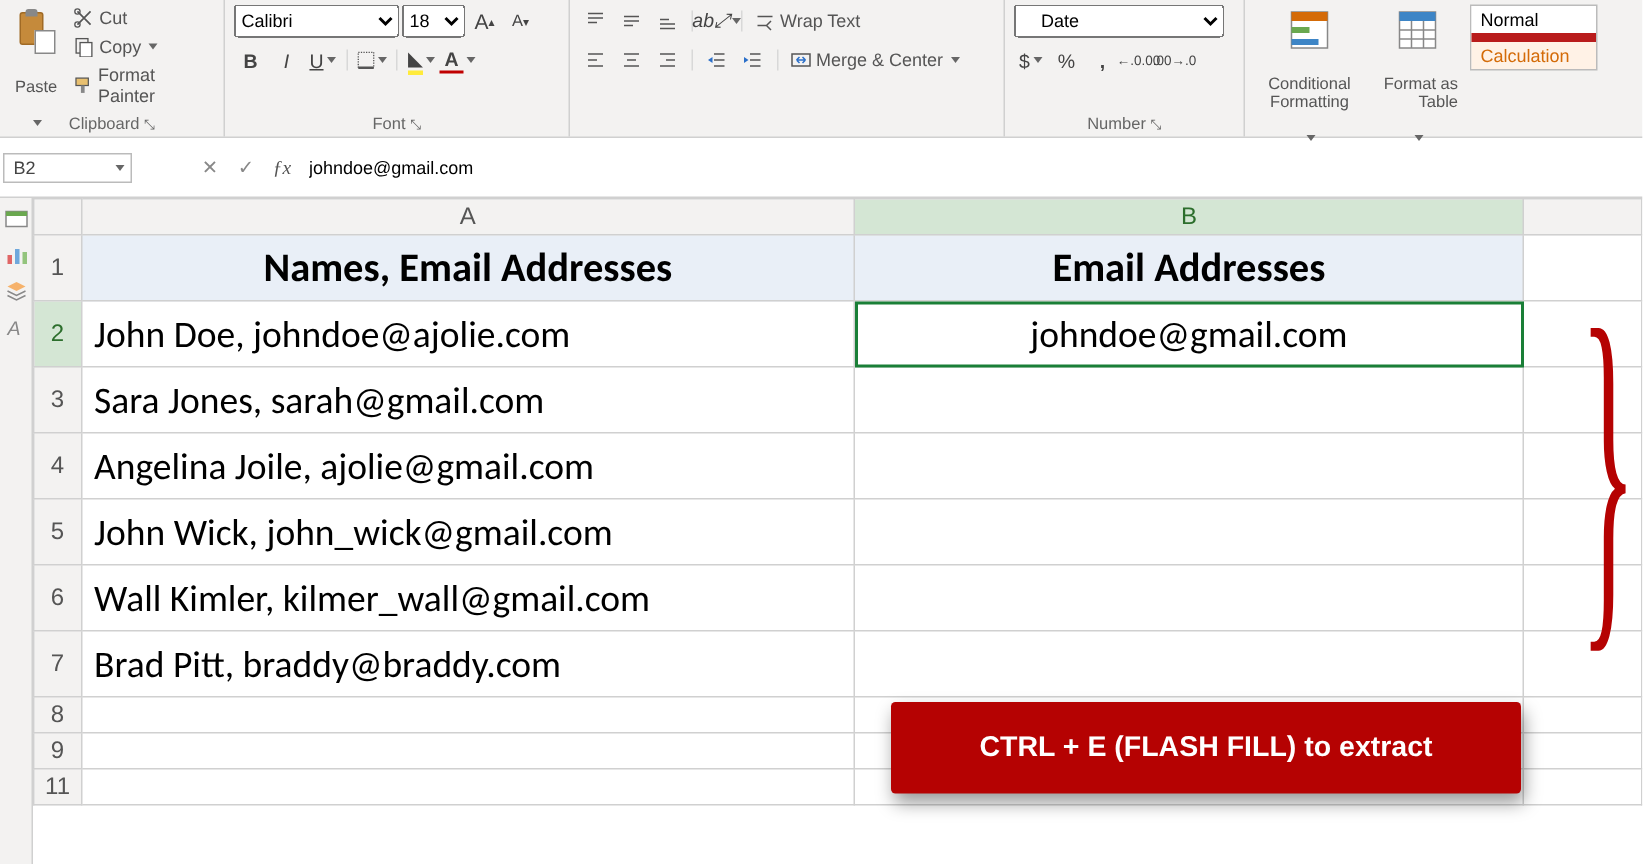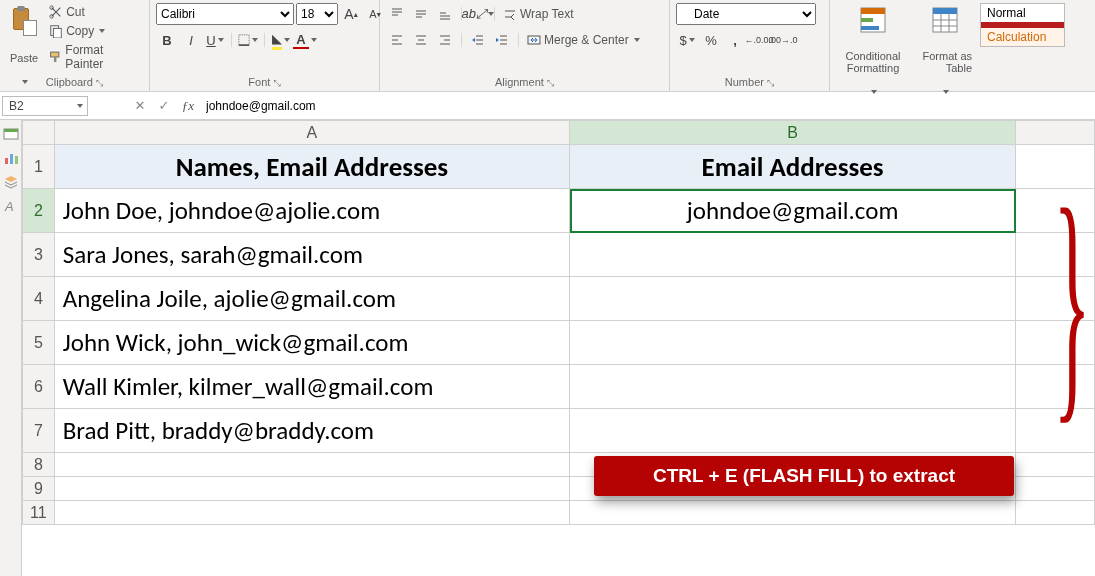--- a/index.html
+++ b/index.html
@@ -19,39 +19,39 @@
   .icon-sm { width: 14px; height: 14px; display: inline-block; }
   .caret { width: 0; height: 0; border-left: 3px solid transparent; border-right: 3px solid transparent; border-top: 4px solid #666; display: inline-block; margin-left: 2px; }
 
   
   .paste-icon { width: 26px; height: 30px; position: relative; }
   .paste-board { position:absolute; left:2px; top:2px; width:16px; height:22px; background:#c58a3b; border:1px solid #a06a25; border-radius:2px;}
   .paste-clip  { position:absolute; left:6px; top:0; width:8px; height:5px; background:#888; border-radius:2px 2px 0 0;}
   .paste-sheet { position:absolute; right:0; bottom:0; width:14px; height:16px; background:#fff; border:1px solid #888;}
 
   
-  select.font-name { width: 138px; height: 22px; font-size: 12px; }
+  select.font-name { width: 110px; height: 22px; font-size: 12px; }
   select.font-size { width: 42px; height: 22px; font-size: 12px; }
   .btn-square { width: 22px; height: 22px; border: 1px solid transparent; display:flex; align-items:center; justify-content:center; font-size:13px; color:#444; }
   .row { display:flex; gap:2px; align-items:center; }
 
   .underline-red { border-bottom: 2px solid #c00000; padding: 0 3px; font-weight:bold;}
   .fill-bucket { border-bottom: 3px solid #ffeb3b; padding-bottom:1px;}
 
   
   .number-format-select{ width:140px; height:22px; font-size:12px;padding-left:13px;}
 
   
   .styles-box{ width:85px; border:1px solid #bbb; }
   .style-row{ padding:2px 6px; font-size:12px; }
   .style-normal{ background:#fff; color:#000;}
   .style-calc{ background:#fff2e6; color:#d46b08; border-top:6px solid #b91c1c;}
 
   
-  .formula-bar{ display:flex; align-items:center; border-bottom:1px solid #d0d0d0; height:28px; }
+  .formula-bar{ display:flex; align-items:center; border-bottom:1px solid #d0d0d0; height:40px; }
   .name-box{ width:86px; border:1px solid #bbb; height:20px; margin:2px 0 2px 2px; display:flex; align-items:center; padding-left:6px; font-size:12px; background:#fff;}
   .name-box .caret{ margin-left:auto; margin-right:4px;}
   .fb-btn{ width:24px; text-align:center; color:#888; font-size:13px; }
   .fx-label{ font-style:italic; font-family: "Times New Roman", serif; font-size:13px; color:#555; width:24px; text-align:center;}
   .formula-input{ flex:1; border:none; outline:none; font-size:12px; padding-left:6px;}
 
   
   .sheet-area{ display:flex; height: calc(576px - 92px - 24px); }
   .vtoolbar{ width:22px; background:#f3f2f1; border-right:1px solid #d0d0d0; display:flex; flex-direction:column; align-items:center; gap:8px; padding-top:6px;}
   .vtb-item{ width:16px; height:16px; }
@@ -73,21 +73,21 @@
   td.small{ height:22px; font-size:13px;}
   td.header-cell{ background:#e9eff7; font-weight:bold; text-align:center; font-size:27px;}
   td.center{ text-align:center;}
 
   td.selected{ outline:2px solid #1a7f37; outline-offset:-2px;}
 
   
   .brace{ position:absolute; right:4px; top:50px; font-size:260px; line-height:260px; color:#b50202; transform:scaleX(0.3); transform-origin:right center; font-family:"Times New Roman",serif;}
   
   
-  .callout{ position:absolute; left:572px; top:336px; width:420px; height:40px; background:#b50202; color:#fff; font-weight:bold; font-size:19px; display:flex; align-items:center; justify-content:center; border-radius:3px; box-shadow:2px 6px 12px rgba(0,0,0,.4);}
+  .callout{ position:absolute; left:572px; top:336px; width:420px; height:61px; background:#b50202; color:#fff; font-weight:bold; font-size:19px; display:flex; align-items:center; justify-content:center; border-radius:3px; box-shadow:2px 6px 12px rgba(0,0,0,.4);}
 </style>
 </head>
 <body>
 
 <div class="ribbon">
 
   <div class="ribbon-group" style="width:150px;">
     <div class="ribbon-group-body">
       <div class="big-btn">
         <div class="paste-icon">
@@ -250,21 +250,20 @@
         <div class="rbtn" style="width:130px;">
           <svg class="icon-sm" viewBox="0 0 14 14">
               <rect x="1" y="3" width="12" height="8" fill="none" stroke="#555"></rect>
               <path d="M4 7h6M4 7l2-2M4 7l2 2M10 7l-2-2M10 7l-2 2" stroke="#2a6fc9" fill="none"></path>
             </svg>
           <span>Merge &amp; Center</span>
             <span class="caret"></span>
         </div>
       </div>
     </div>
-    <div class="ribbon-group-label"><span>Alignment</span> <span style="font-size:9px;">⤡</span></div>
   </div>
 
   <div class="ribbon-group" style="width:160px;">
     <div class="ribbon-group-body vcol" style="gap:4px;">
       <div class="row">
           <select class="number-format-select"><option>Date</option></select>
         </div>
       <div class="row">
         <div class="btn-square">
             <span>$</span>

